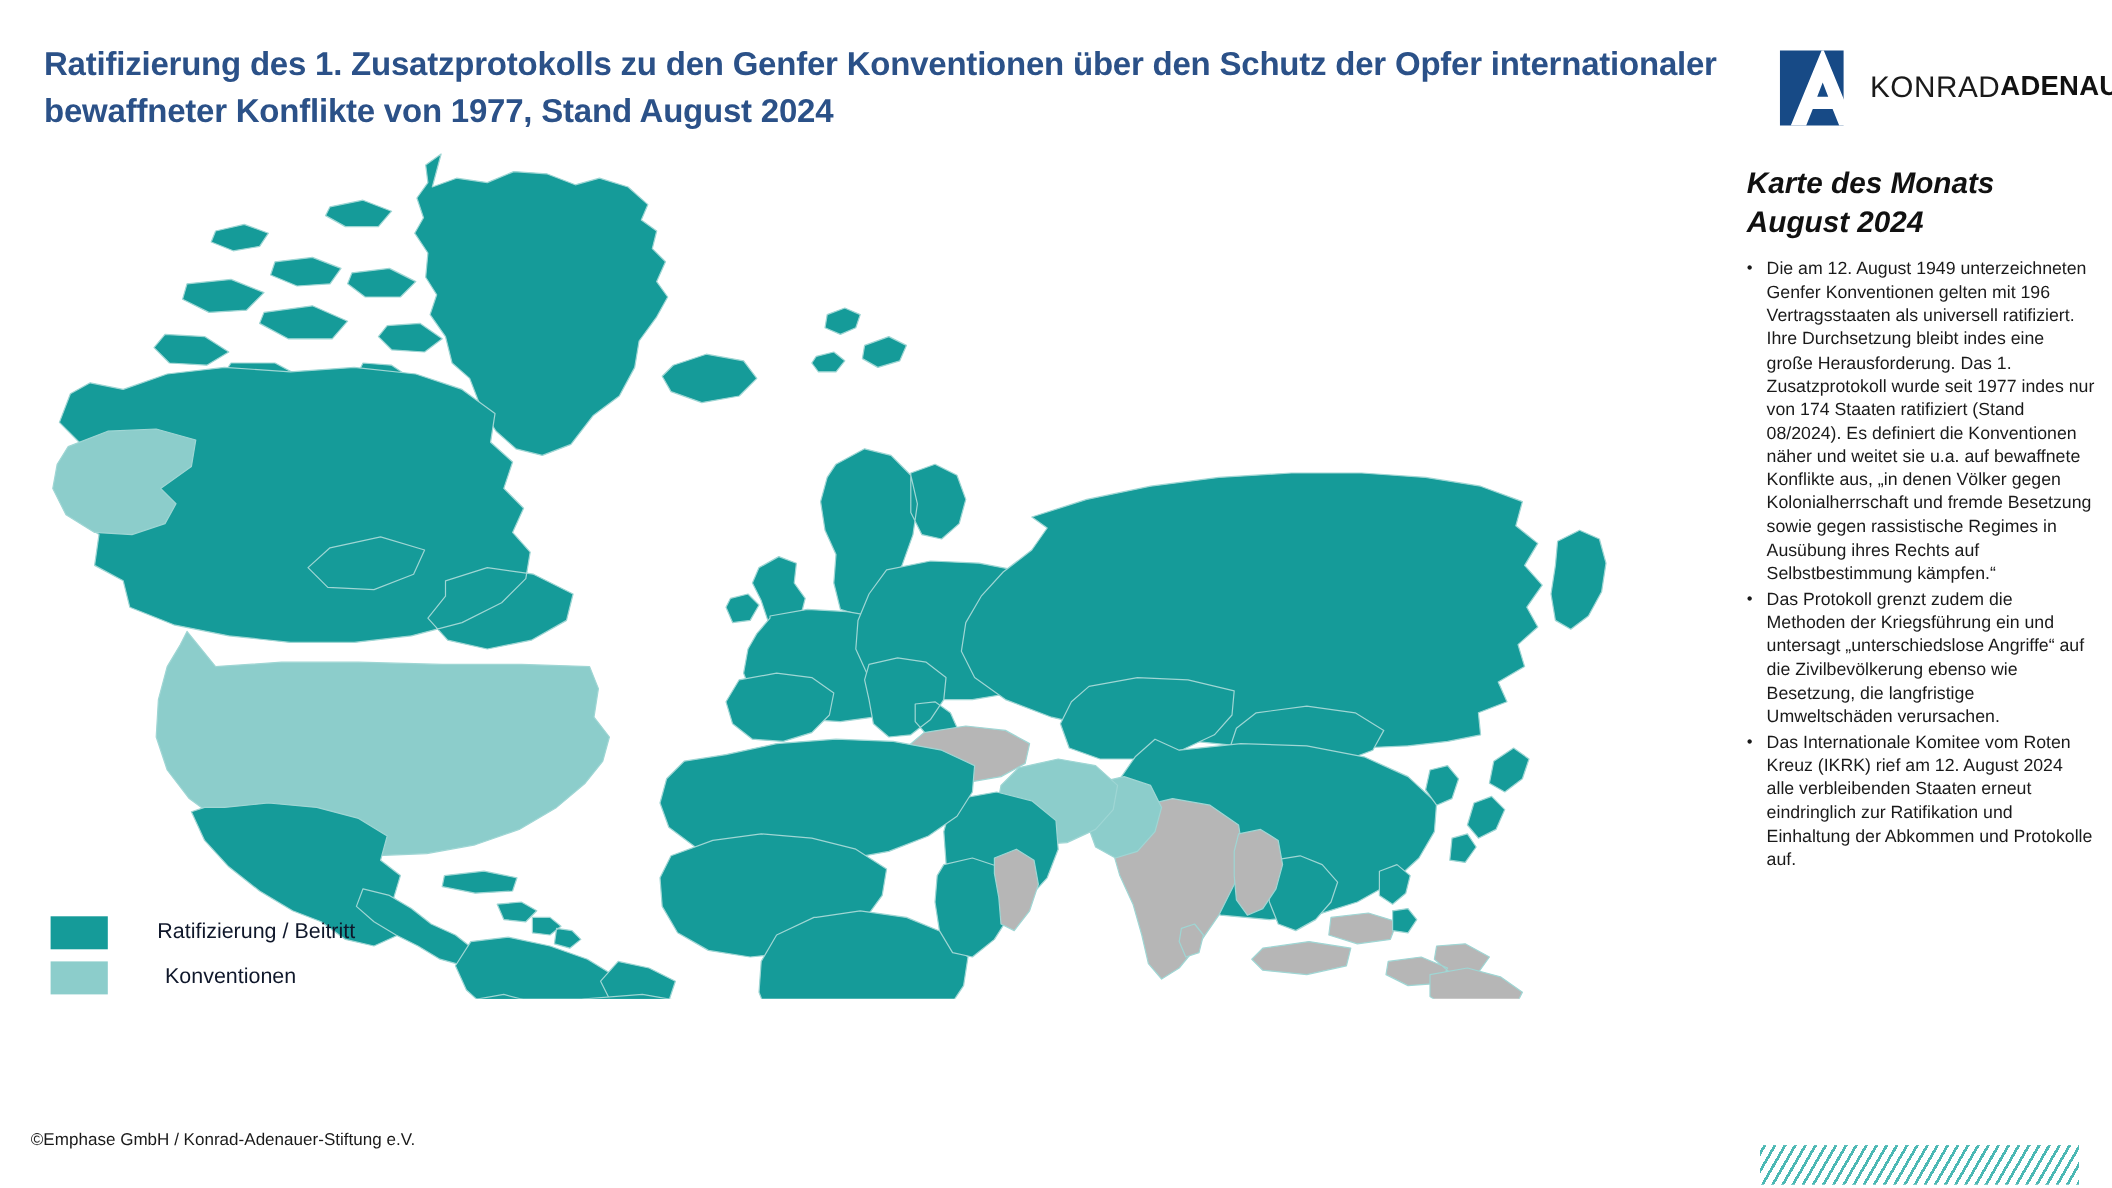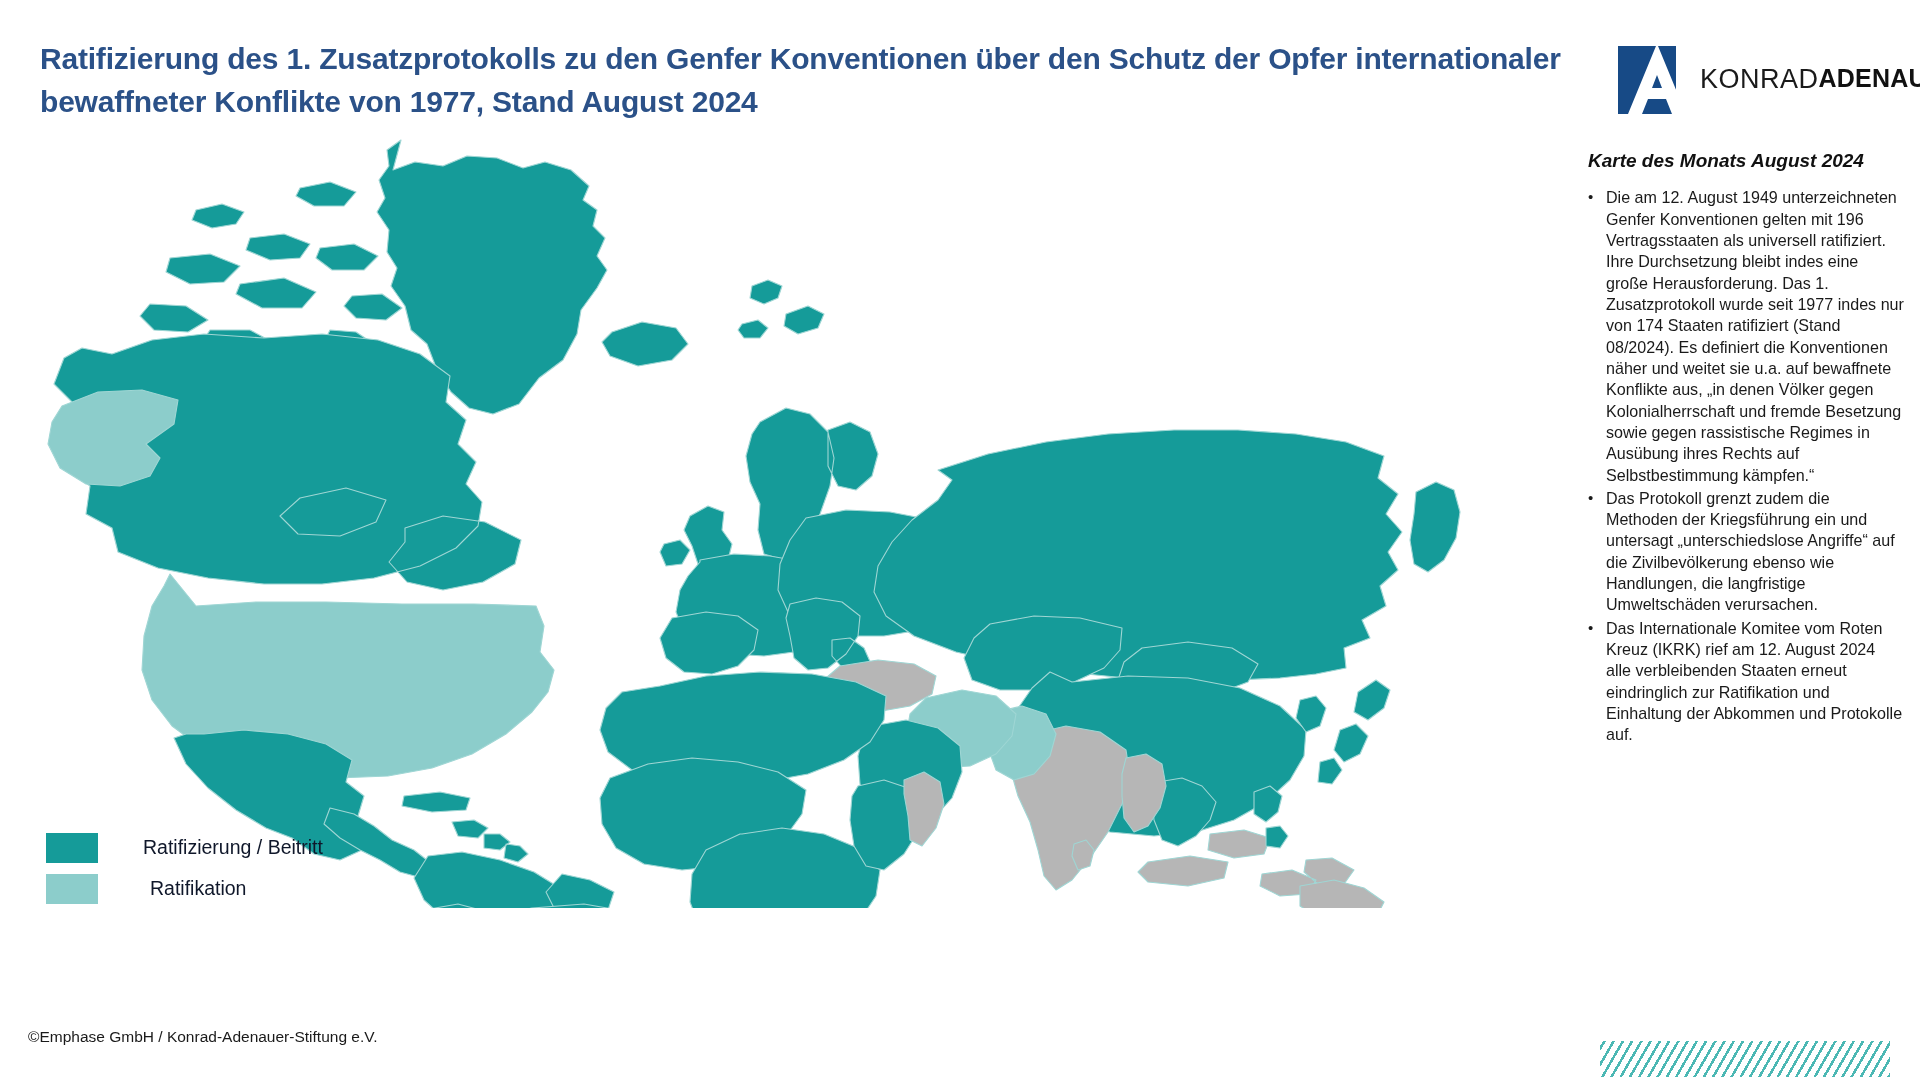--- a/index.html
+++ b/index.html
@@ -18,21 +18,21 @@
   
   .logo { position:absolute; left:1618px; top:34px; width:290px; height:92px; display:flex; align-items:center; gap:12px; }
   .logo-mark { width:70px; height:80px; flex:0 0 70px; }
   .logo-words { display:flex; flex-direction:row; justify-content:center; line-height:1.02; }
   .logo-words .lw1 { font-size:27px; color:#1a1a1a; letter-spacing:0.5px; font-weight:400; }
   .logo-words .lw2 { font-size:25px; color:#111; letter-spacing:0.2px; font-weight:bold; }
   .logo-words .lw3 { font-size:27px; color:#111; letter-spacing:0.2px; font-weight:bold; }
 
   
   .sidebar { position:absolute; left:1588px; top:148px; width:316px; }
-  .sb-heading { font-size:19px; font-weight:bold; font-style:italic; color:#111; line-height:1.34; margin-bottom:14px; }
+  .sb-heading { font-size:27px; font-weight:bold; font-style:italic; color:#111; line-height:1.34; margin-bottom:14px; }
   .sb-list { list-style:none; }
   .sb-item { display:flex; gap:10px; font-size:16.1px; line-height:1.325; color:#1a1a1a; margin-bottom:2px; }
   .sb-bullet { flex:0 0 8px; font-size:15px; line-height:1.38; color:#1a1a1a; }
   .sb-text { flex:1 1 auto; }
 
   .hatch {
     position:absolute; left:1600px; top:1041px; width:290px; height:36px;
     background:repeating-linear-gradient(-60deg,
       #4cb8b4 0px, #4cb8b4 2.5px,
       #ffffff 2.5px, #ffffff 8px);
@@ -145,34 +145,34 @@
     </svg>
   </div>
 
   <div class="legend">
     <div class="legend-row r1">
       <span class="legend-swatch" style="background:#159b99"></span>
       <span class="legend-label">Ratifizierung / Beitritt</span>
     </div>
     <div class="legend-row r2">
       <span class="legend-swatch" style="background:#8ccdcb"></span>
-      <span class="legend-label">Ratifikation</span>
+      <span class="legend-label">Konventionen</span>
     </div>
   </div>
 
   <div class="sidebar">
     <div class="sb-heading">Karte des Monats August 2024</div>
     <ul class="sb-list">
       <li class="sb-item">
         <span class="sb-bullet">•</span>
         <span class="sb-text">Die am 12. August 1949 unterzeichneten Genfer Konventionen gelten mit 196 Vertragsstaaten als universell ratifiziert. Ihre Durchsetzung bleibt indes eine große Herausforderung. Das 1. Zusatzprotokoll wurde seit 1977 indes nur von 174 Staaten ratifiziert (Stand 08/2024). Es definiert die Konventionen näher und weitet sie u.a. auf bewaffnete Konflikte aus, „in denen Völker gegen Kolonialherrschaft und fremde Besetzung sowie gegen rassistische Regimes in Ausübung ihres Rechts auf Selbstbestimmung kämpfen.“</span>
       </li>
       <li class="sb-item">
         <span class="sb-bullet">•</span>
-        <span class="sb-text">Das Protokoll grenzt zudem die Methoden der Kriegsführung ein und untersagt „unterschiedslose Angriffe“ auf die Zivilbevölkerung ebenso wie Handlungen, die langfristige Umweltschäden verursachen.</span>
+        <span class="sb-text">Das Protokoll grenzt zudem die Methoden der Kriegsführung ein und untersagt „unterschiedslose Angriffe“ auf die Zivilbevölkerung ebenso wie Besetzung, die langfristige Umweltschäden verursachen.</span>
       </li>
       <li class="sb-item">
         <span class="sb-bullet">•</span>
         <span class="sb-text">Das Internationale Komitee vom Roten Kreuz (IKRK) rief am 12. August 2024 alle verbleibenden Staaten erneut eindringlich zur Ratifikation und Einhaltung der Abkommen und Protokolle auf.</span>
       </li>
     </ul>
   </div>
 
   <div class="hatch"></div>
 

